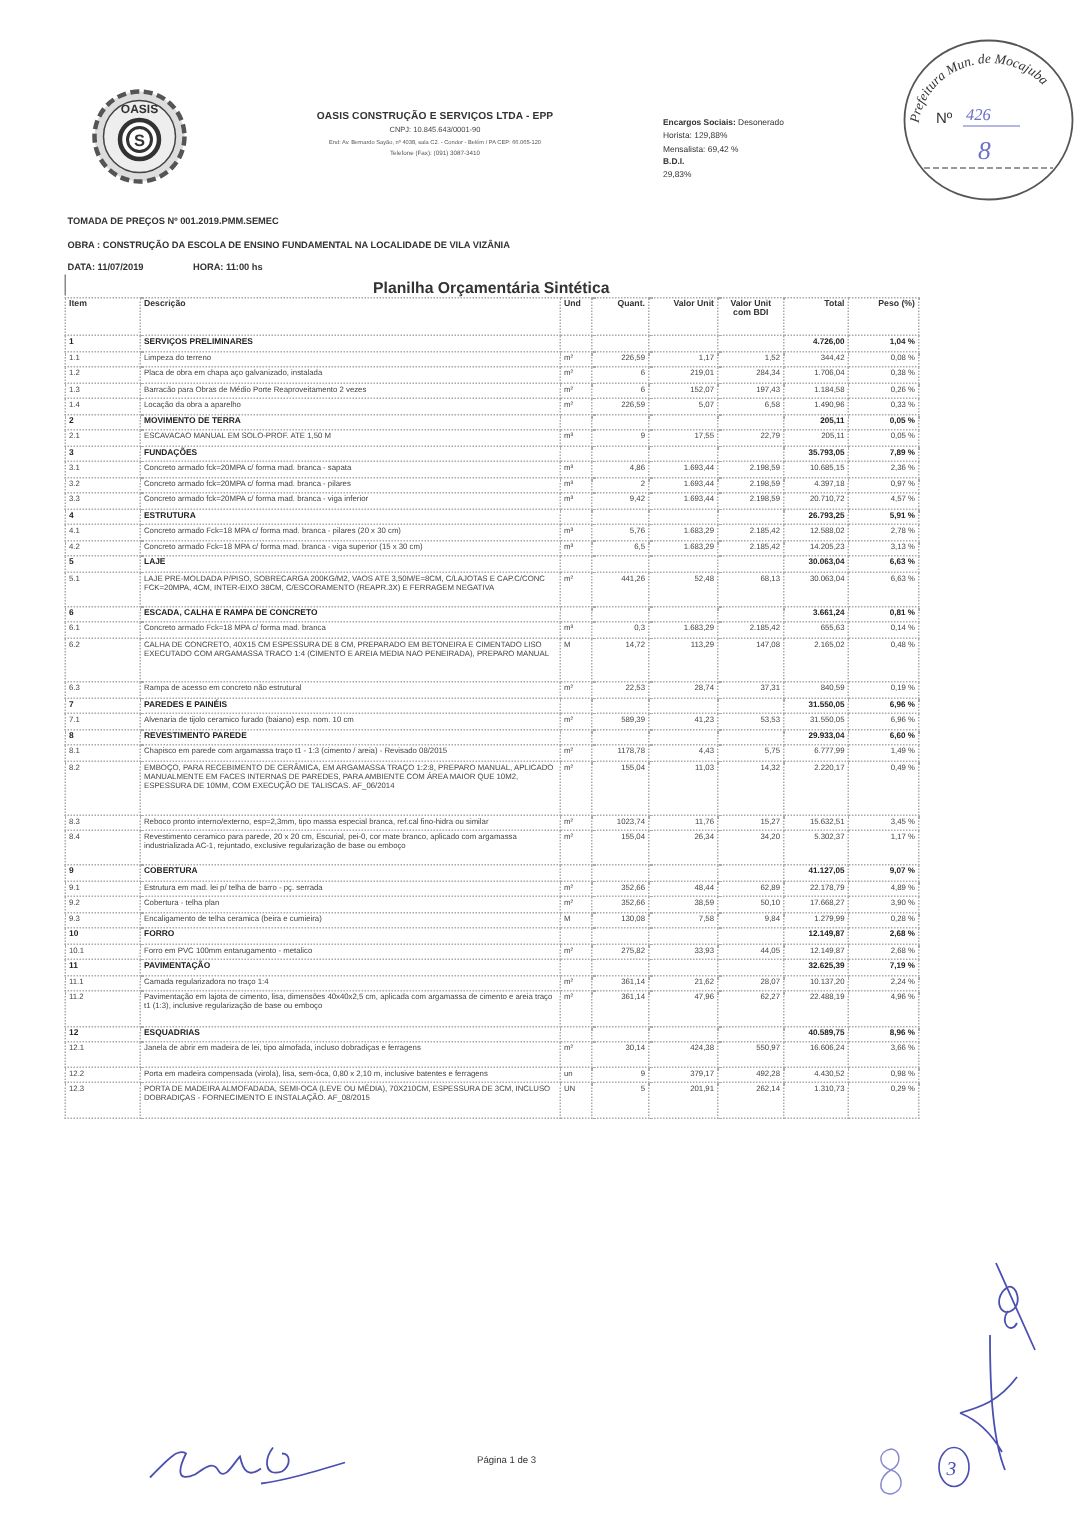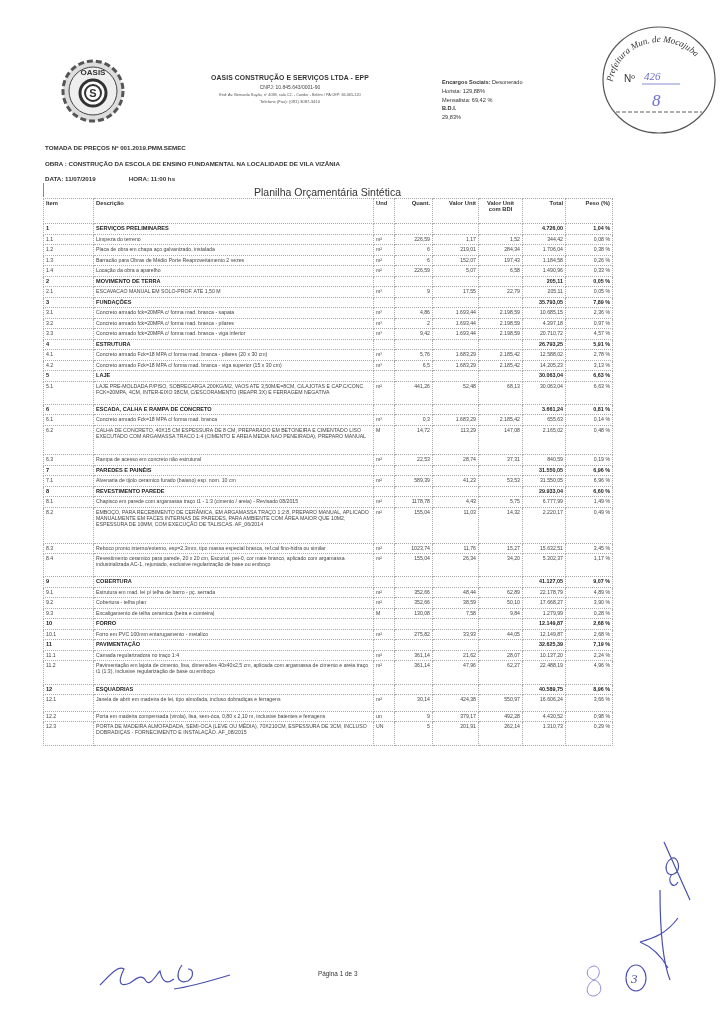--- a/index.html
+++ b/index.html
@@ -12,21 +12,21 @@
   .company .addr { font-size:3.8px; color:#555; margin-top:3px; }
   .company .tel { font-size:4.2px; color:#555; margin-top:2px; }
   .enc { left:442px; top:78px; font-size:5.6px; color:#333; line-height:8.8px; }
   .enc b { font-weight:bold; }
   .stamp { left:598px; top:22px; width:122px; height:116px; }
   .meta { left:45px; font-size:6.2px; font-weight:bold; color:#333; }
   .meta.t1 { top:144px; }
   .meta.t2 { top:160px; }
   .meta.t3 { top:175px; }
   .meta.t3 span.hora { margin-left:33px; }
-  .sheet-title { left:43px; top:186px; width:569px; text-align:center; font-size:10.5px; font-weight:normal; color:#333; }
+  .sheet-title { left:43px; top:186px; width:569px; text-align:center; font-size:10.5px; font-weight:bold; color:#333; }
   .vline { left:43px; top:183px; width:1px; height:14px; background:#888; }
   table.budget { position:absolute; left:43px; top:198px; width:569px; border-collapse:collapse; table-layout:fixed; font-size:5.2px; color:#444; }
   table.budget td, table.budget th { border:1px dotted #aaa; padding:1px 2px; vertical-align:top; overflow:hidden; }
   table.budget th { font-weight:bold; font-size:5.8px; color:#333; text-align:left; height:22px; }
   table.budget th.r { text-align:right; }
   table.budget th.c { text-align:center; }
   td.num { text-align:right; white-space:nowrap; }
   td.und { text-align:left; }
   tr.group td { font-weight:bold; color:#222; font-size:5.6px; }
   tr.group td.num { font-size:5.4px; }

